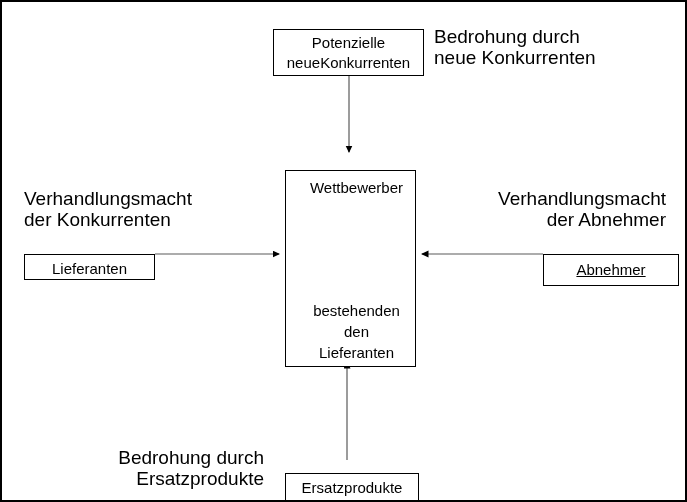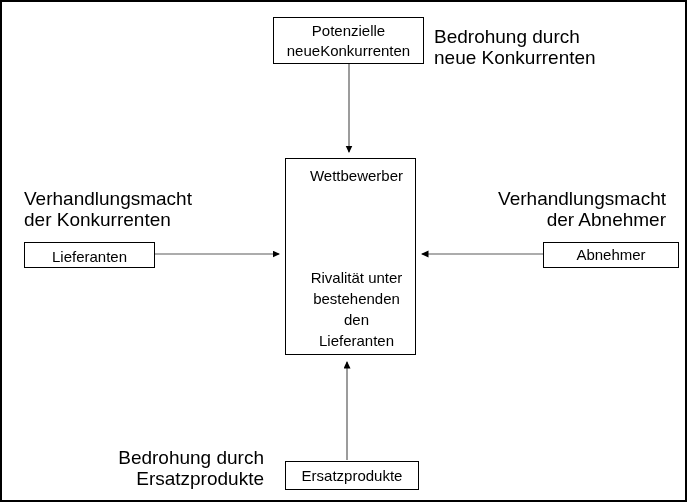--- a/index.html
+++ b/index.html
@@ -26,27 +26,28 @@
     position: absolute;
     border: 1.5px solid #000000;
     background: #ffffff;
     display: flex;
     flex-direction: column;
     align-items: center;
     justify-content: center;
     text-align: center;
     font-size: 15px;
     line-height: 20px;
+    margin-top: 12px;
   }
   .box-new-entrants   { left: 271px; top: 15px;  width: 151px; height: 47px; }
   .box-center         { left: 283px; top: 156px; width: 131px; height: 197px;
                         justify-content: space-between; padding: 6px 2px 3px 14px;
                         line-height: 21px; }
   .box-suppliers      { left: 22px;  top: 240px; width: 131px; height: 26px; justify-content: flex-end; }
-  .box-buyers         { left: 541px; top: 240px; width: 136px; height: 26px; }
+  .box-buyers         { left: 541px; top: 240px; width: 136px; height: 32px; text-decoration: underline; }
   .box-substitutes    { left: 283px; top: 459px; width: 134px; height: 29px; }
   .center-spacer { flex: 0 0 58px; }
   .flabel {
     position: absolute;
     font-size: 19px;
     line-height: 21px;
     white-space: nowrap;
   }
   .label-threat-new    { left: 432px; top: 24px;  text-align: left; }
   .label-supplier-pwr  { left: 22px;  top: 186px; text-align: left; }
@@ -77,21 +78,20 @@
     <span>Potenzielle</span>
     <span>neueKonkurrenten</span>
   </div>
 
   <div class="dbox box-center">
     <div>
       <div>Wettbewerber</div>
     </div>
     <div class="center-spacer"></div>
     <div>
-      <div>Rivalität unter</div>
       <div>bestehenden</div>
       <div>den</div>
       <div>Lieferanten</div>
     </div>
   </div>
 
   <div class="dbox box-suppliers">
     <span>Lieferanten</span>
   </div>
 

